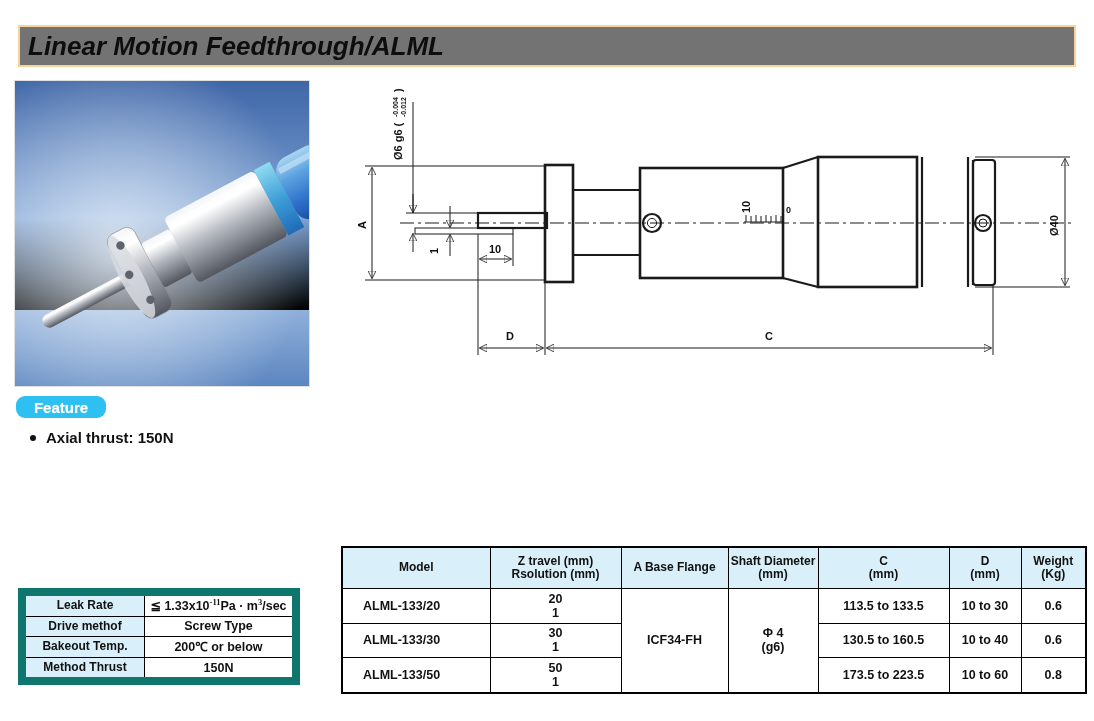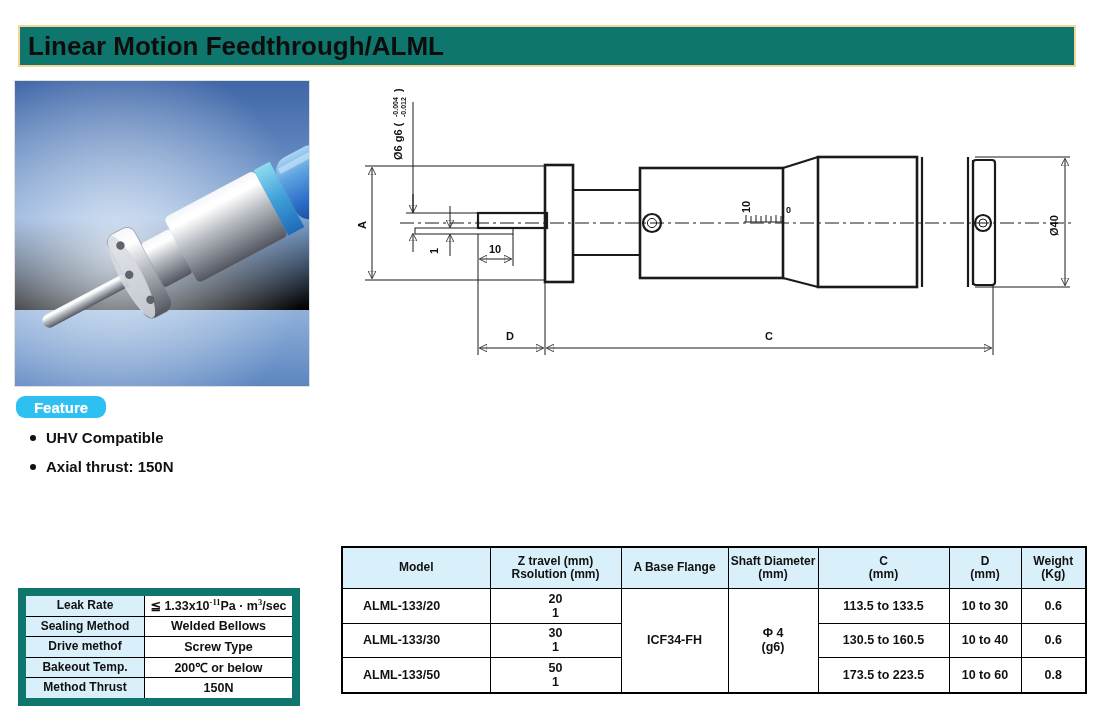--- a/index.html
+++ b/index.html
@@ -1,22 +1,22 @@
 <!DOCTYPE html>
 <html><head>
 <meta charset="utf-8">
 <style>
   html,body{margin:0;padding:0;}
   body{width:1094px;height:721px;position:relative;background:#ffffff;
        font-family:"Liberation Sans",sans-serif;color:#111;overflow:hidden;}
   .abs{position:absolute;}
 
   
-  .titlebar{left:18px;top:25px;width:1054px;height:38px;background:#0f766e;
-            border:2px solid #F8D495;display:flex;align-items:center;}
+  .titlebar{left:18px;top:25px;width:1054px;height:38px;background:#737373;
+            border:2px solid #F8D495;display:flex;align-items:center;font-style:italic;}
   .titlebar h1{margin:0 0 0 8px;font-size:26px;font-weight:bold;color:#0d0d0d;letter-spacing:0px;}
 
   
   .photo{left:14px;top:80px;width:294px;height:305px;border:1px solid #e0e0e0;}
 
   
   .drawing{left:358px;top:82px;}
   .drawing line,.drawing path,.drawing rect,.drawing circle,.drawing polyline{stroke:#1a1a1a;fill:none;}
   .d1{stroke-width:1;}
   .d2{stroke-width:2.2;fill:#ffffff;}
@@ -187,38 +187,30 @@
   <text class="dtxt" x="152" y="258" text-anchor="middle">D</text>
   <text class="dtxt" x="411" y="258" text-anchor="middle">C</text>
 </svg>
 
 <div class="abs badge">
   <span>Feature</span>
 </div>
 <div class="abs bullets">
   <div class="bullet">
     <span class="dot"></span>
-    <span>UHV Compatible</span>
-  </div>
-  <div class="bullet">
-    <span class="dot"></span>
     <span>Axial thrust: 150N</span>
   </div>
 </div>
 
 <div class="abs spec-table">
   <table>
     <tbody>
         <tr>
       <td class="lbl">Leak Rate</td>
       <td><span>≦ 1.33x10</span><sup>-11</sup><span>Pa · m</span><sup>3</sup><span>/sec</span></td>
-    </tr>
-    <tr>
-      <td class="lbl">Sealing Method</td>
-      <td>Welded Bellows</td>
     </tr>
     <tr>
       <td class="lbl">Drive methof</td>
       <td>Screw Type</td>
     </tr>
     <tr>
       <td class="lbl">Bakeout Temp.</td>
       <td>200℃ or below</td>
     </tr>
     <tr>

